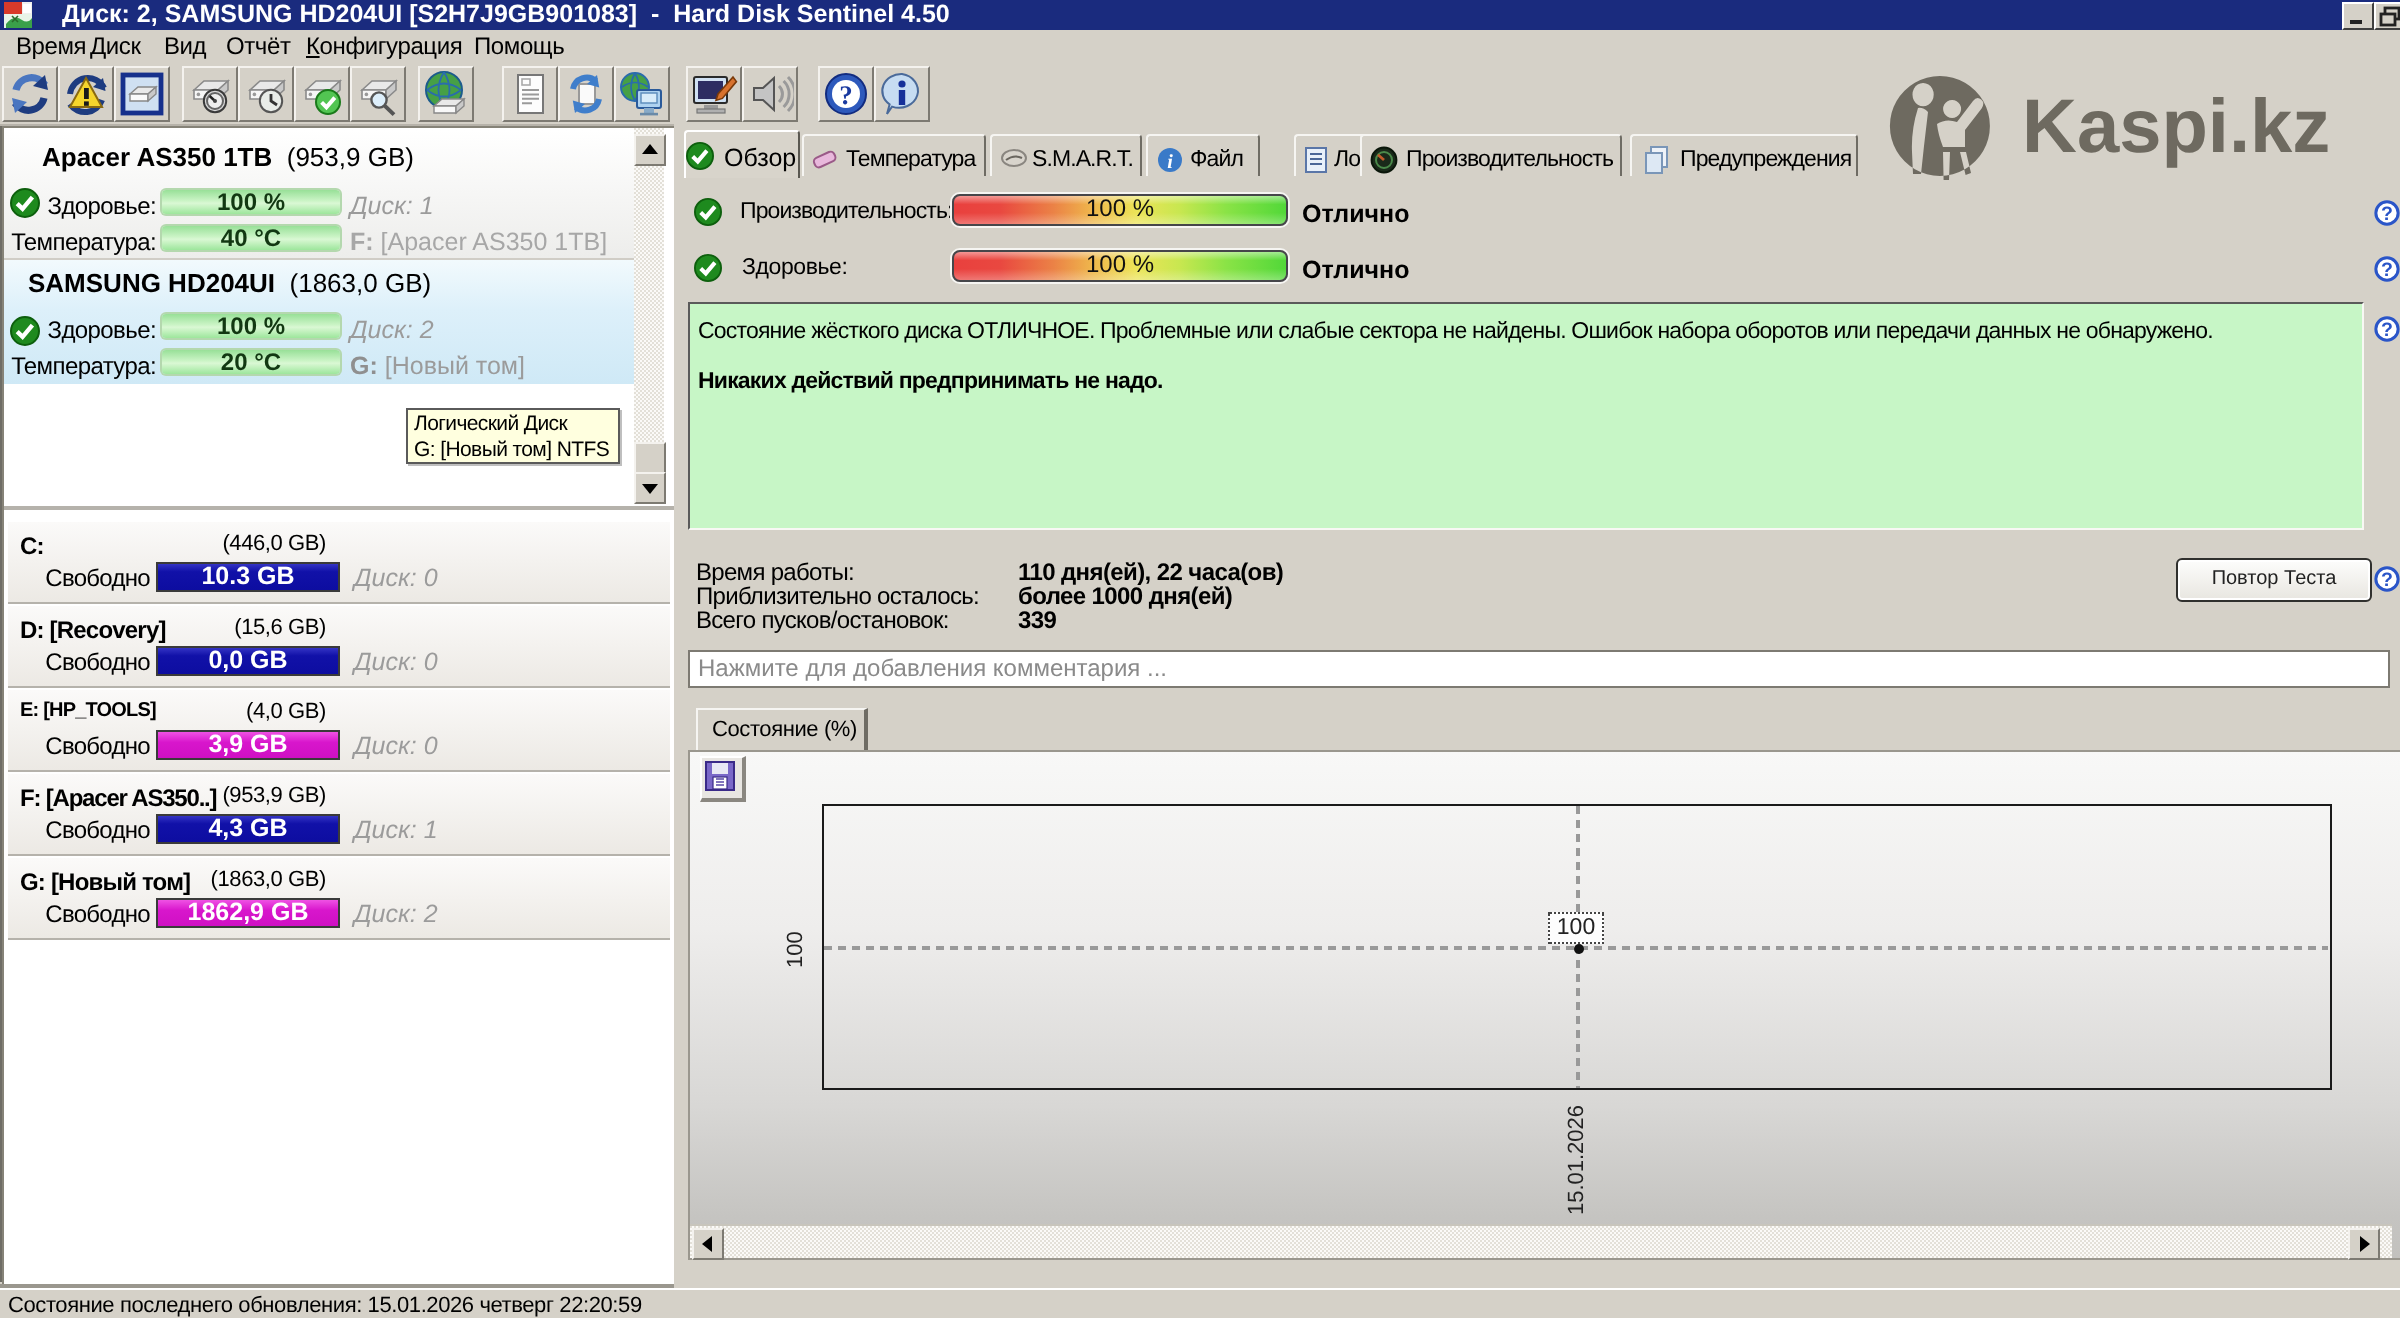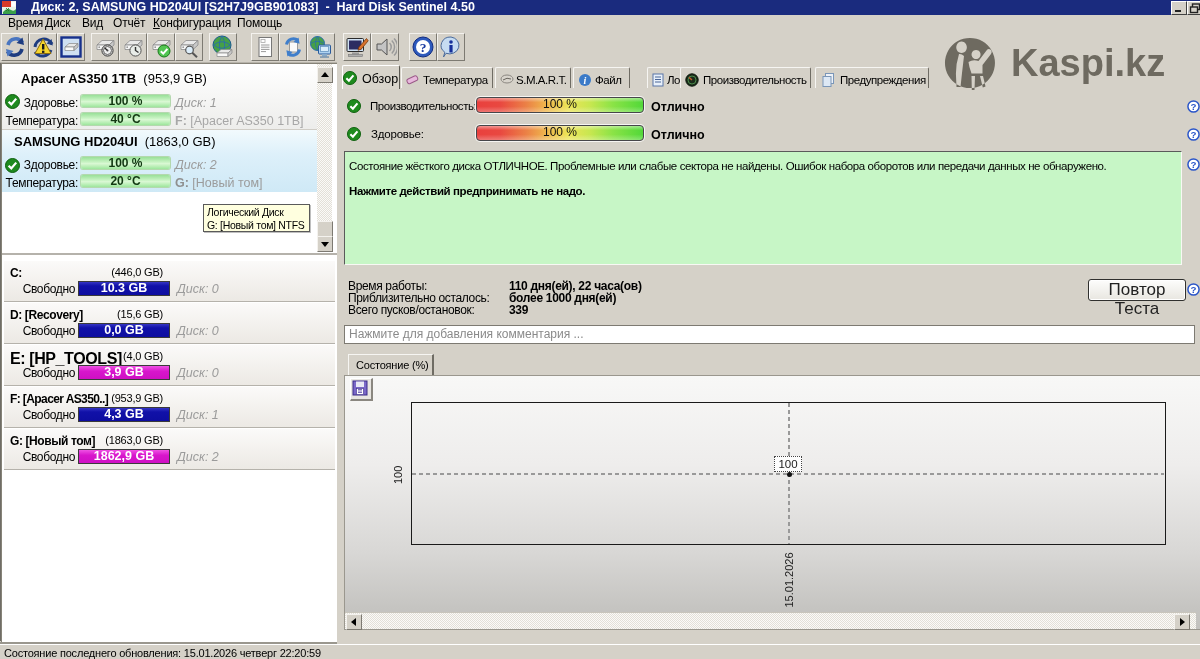--- a/index.html
+++ b/index.html
@@ -36,21 +36,21 @@
 .gradbar{width:166px;height:13.5px;border:1.5px solid #46464a;border-radius:4px;
   background:linear-gradient(180deg,rgba(255,255,255,.45) 0%,rgba(255,255,255,0) 30%,rgba(255,255,255,0) 60%,rgba(255,255,255,.28) 100%),
     linear-gradient(90deg,#e9403e 0%,#e94840 14%,#eb8246 30%,#efb84c 42%,#ece457 55%,#c8e750 68%,#8ae346 82%,#52d839 100%);
   box-shadow:0 0 0 1px #f6f5f2;
   text-align:center;font-size:12px;line-height:13px;color:#111;}
 .gradbar span{position:relative;top:0;}
 .sbtn{background:#d5d1c8;border-top:1px solid #f4f2ee;border-left:1px solid #f4f2ee;border-right:1px solid #7d7a72;border-bottom:1px solid #7d7a72;}
 .greenbox{position:absolute;left:7px;top:63px;width:836px;height:112px;background:#c7f6c6;border-top:1px solid #5a5a5a;border-left:1px solid #5a5a5a;border-right:1px solid #f8f8f4;border-bottom:1px solid #f8f8f4;font-size:12px;}
 .ilabel{position:absolute;left:11px;font-size:12px;letter-spacing:-0.35px;}
 .ivalue{position:absolute;left:172px;font-weight:bold;font-size:12px;letter-spacing:-0.3px;}
-#repeatbtn{position:absolute;left:751px;top:191px;width:96px;height:20px;background:linear-gradient(180deg,#fdfdfc,#e8e6e0);border:1px solid #30302e;border-radius:3px;box-shadow:inset 0 0 0 1px #fff;text-align:center;line-height:19px;font-size:17px;color:#222;}
+#repeatbtn{position:absolute;left:751px;top:191px;width:96px;height:20px;background:linear-gradient(180deg,#fdfdfc,#e8e6e0);border:1px solid #30302e;border-radius:3px;box-shadow:inset 0 0 0 1px #fff;text-align:center;line-height:19px;font-size:10px;color:#222;}
 #comment{position:absolute;left:7px;top:237px;width:845px;height:17px;background:#fff;border:1px solid #7d7a72;color:#8a8a8a;font-size:12px;line-height:17px;padding-left:4px;}
 #chartpanel{position:absolute;left:7px;top:287px;width:852px;height:253px;background:linear-gradient(180deg,#f8f8f7 0%,#eeedec 35%,#d8d7d5 70%,#c5c4c1 92%,#c2c1be 100%);border:1px solid #9a978e;padding-left:24px;}
 #plotbox{position:absolute;left:66px;top:26px;width:753px;height:141px;border:1px solid #1a1a1a;}
 .hdash{position:absolute;height:2px;background:repeating-linear-gradient(90deg,#999 0 4px,transparent 4px 7px);}
 .vdash{position:absolute;width:2px;background:repeating-linear-gradient(180deg,#999 0 4px,transparent 4px 7px);}
 #statusbar{left:0;top:644px;width:1200px;height:15px;background:#d5d1c8;border-top:1px solid #fff;box-shadow:0 -2px 0 #9a978e;font-size:11px;letter-spacing:-0.2px;}
 .rot{transform:rotate(-90deg);transform-origin:center;white-space:nowrap;}
 </style>
 </head>
 <body>
@@ -289,21 +289,21 @@
       <div class="abs disk-italic" style="left:173px;top:21px;">Диск: 0</div>
     </div>
     <div class="abs card" style="top:238px;">
       <div class="abs" style="left:6px;top:5px;font-weight:bold;font-size:12px;letter-spacing:-0.4px;">D: [Recovery]</div>
       <div class="abs" style="left:0;top:5px;width:159px;text-align:right;font-size:11px;letter-spacing:-0.2px;">(15,6 GB)</div>
       <div class="abs" style="left:0px;top:21px;width:71px;text-align:right;font-size:12px;letter-spacing:-0.35px;">Свободно</div>
       <div class="freebar fb-blue" style="top:20px;">0,0 GB</div>
       <div class="abs disk-italic" style="left:173px;top:21px;">Диск: 0</div>
     </div>
     <div class="abs card" style="top:280px;">
-      <div class="abs" style="left:6px;top:5px;font-weight:bold;font-size:16px;letter-spacing:-0.4px;">E: [HP_TOOLS]</div>
+      <div class="abs" style="left:6px;top:5px;font-weight:bold;font-size:10px;letter-spacing:-0.4px;">E: [HP_TOOLS]</div>
       <div class="abs" style="left:0;top:5px;width:159px;text-align:right;font-size:11px;letter-spacing:-0.2px;">(4,0 GB)</div>
       <div class="abs" style="left:0px;top:21px;width:71px;text-align:right;font-size:12px;letter-spacing:-0.35px;">Свободно</div>
       <div class="freebar fb-mag" style="top:20px;">3,9 GB</div>
       <div class="abs disk-italic" style="left:173px;top:21px;">Диск: 0</div>
     </div>
     <div class="abs card" style="top:322px;">
       <div class="abs" style="left:6px;top:5px;font-weight:bold;font-size:12px;letter-spacing:-0.6px;">F: [Apacer AS350..]</div>
       <div class="abs" style="left:0;top:5px;width:159px;text-align:right;font-size:11px;letter-spacing:-0.2px;">(953,9 GB)</div>
       <div class="abs" style="left:0px;top:21px;width:71px;text-align:right;font-size:12px;letter-spacing:-0.35px;">Свободно</div>
       <div class="freebar fb-blue" style="top:20px;">4,3 GB</div>
@@ -390,21 +390,21 @@
       <div class="abs" style="left:34px;top:40px;font-size:11.5px;letter-spacing:-0.2px;">Здоровье:</div>
       <div class="abs gradbar" style="left:139px;top:37px;"><span>100 %</span></div>
       <div class="abs" style="left:314px;top:40px;font-weight:bold;font-size:12.5px;">Отлично</div>
       <svg class="abs qicon" style="left:850px;top:40px;" viewBox="0 0 14 14">
           <circle cx="7" cy="7" r="6" fill="#fff" stroke="#2a55c8" stroke-width="1.6"></circle>
           <text x="7" y="11" font-size="10.5" font-weight="bold" fill="#2a55c8" text-anchor="middle">?</text>
         </svg>
 
       <div class="greenbox">
         <div style="position:absolute;left:4px;top:8px;white-space:nowrap;letter-spacing:-0.4px;font-size:11.5px;">Состояние жёсткого диска ОТЛИЧНОЕ. Проблемные или слабые сектора не найдены. Ошибок набора оборотов или передачи данных не обнаружено.</div>
-        <div style="position:absolute;left:4px;top:33px;font-weight:bold;white-space:nowrap;letter-spacing:-0.4px;font-size:11.5px;">Нажмите действий предпринимать не надо.</div>
+        <div style="position:absolute;left:4px;top:33px;font-weight:bold;white-space:nowrap;letter-spacing:-0.4px;font-size:11.5px;">Никаких действий предпринимать не надо.</div>
       </div>
       <svg class="abs qicon" style="left:850px;top:70px;" viewBox="0 0 14 14">
           <circle cx="7" cy="7" r="6" fill="#fff" stroke="#2a55c8" stroke-width="1.6"></circle>
           <text x="7" y="11" font-size="10.5" font-weight="bold" fill="#2a55c8" text-anchor="middle">?</text>
         </svg>
 
       <div class="ilabel" style="top:191px;">Время работы:</div>
       <div class="ivalue" style="top:191px;">110 дня(ей), 22 часа(ов)</div>
       <div class="ilabel" style="top:203px;">Приблизительно осталось:</div>
       <div class="ivalue" style="top:203px;">более 1000 дня(ей)</div>

